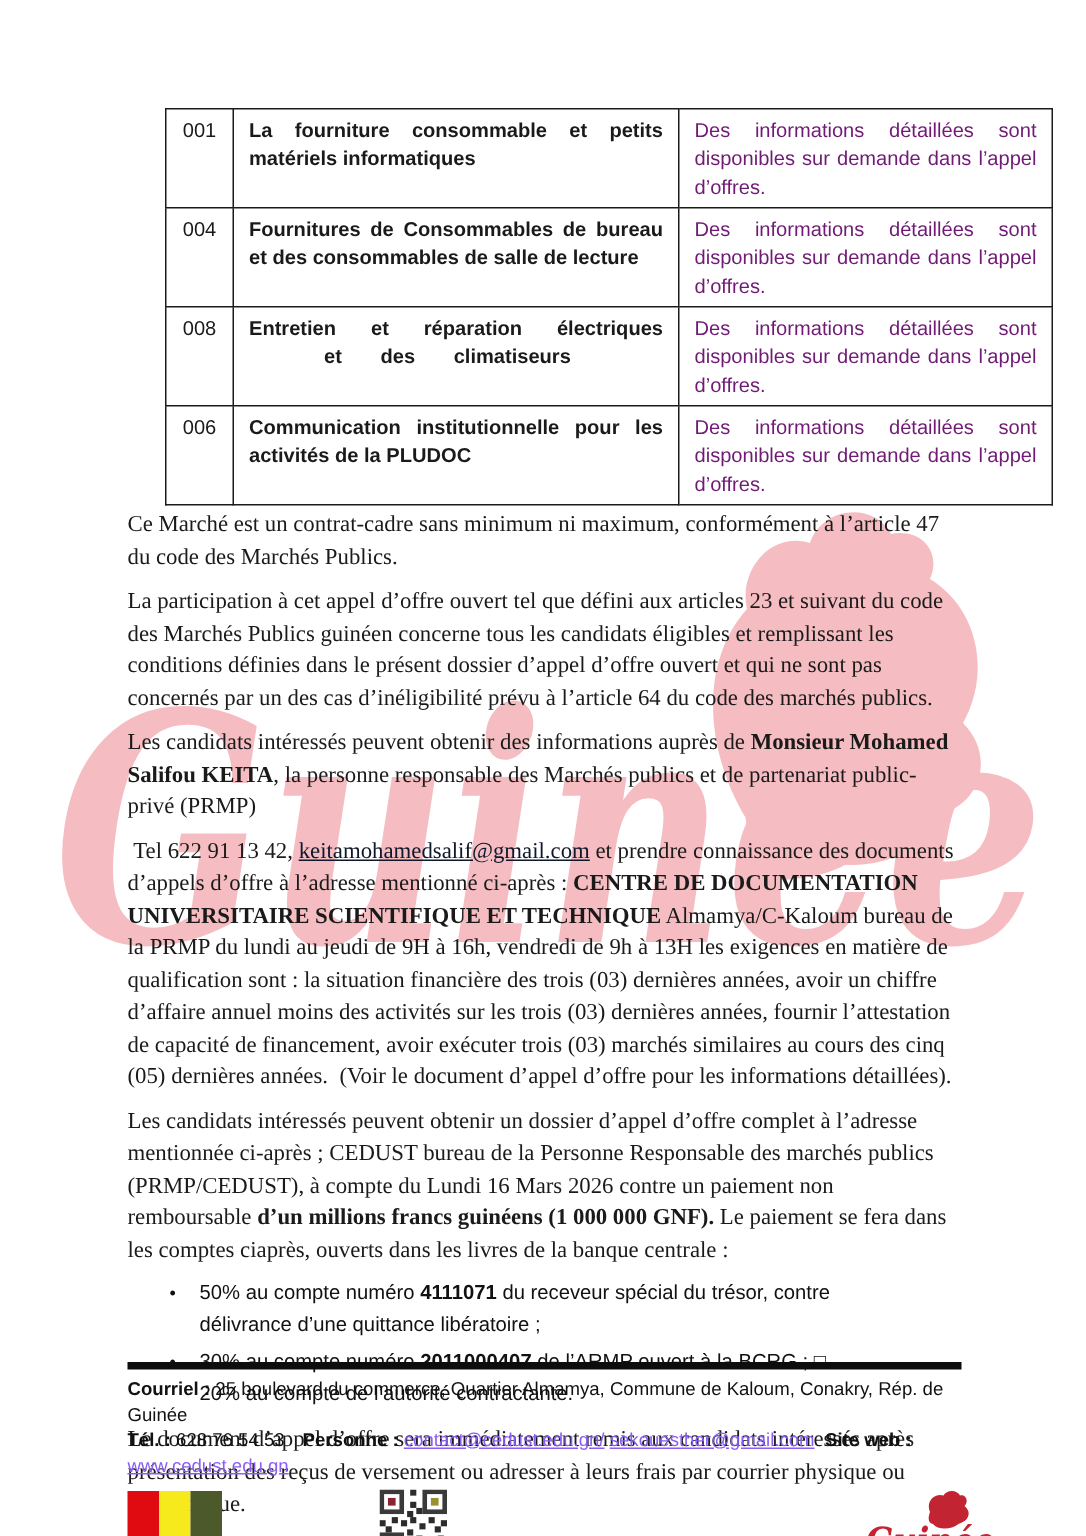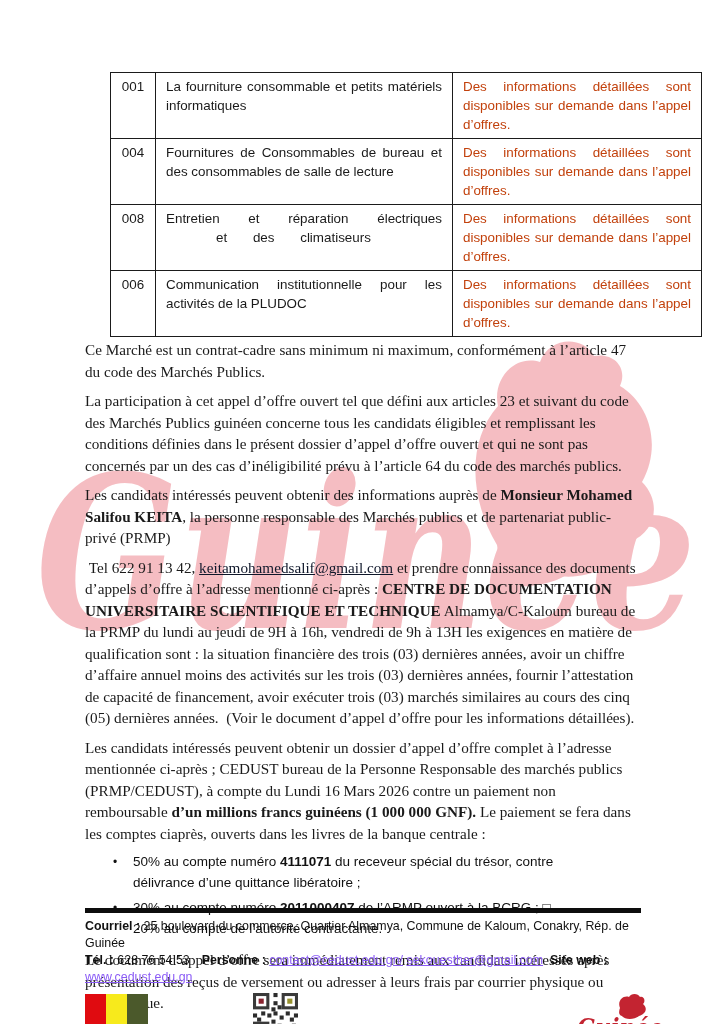--- a/index.html
+++ b/index.html
@@ -15,22 +15,22 @@
   table.lots{
     border-collapse:collapse;margin-left:25px;width:576px;
     font-family:"Liberation Sans", sans-serif;
     margin-bottom:2px;table-layout:fixed;
   }
   table.lots td{
     border:1.6px solid #1b1b1b;vertical-align:top;
     padding:4px 10px;line-height:19px;font-size:13.4px;
   }
   td.c1{width:24px;text-align:center;padding-left:4px;padding-right:4px;}
-  td.c2{width:276px;font-weight:normal;text-align:justify;margin-top:10px;}
-  td.c3{width:228px;text-align:justify;font-size:13px;color:#c2410c;}
+  td.c2{width:276px;font-weight:bold;text-align:justify;margin-top:10px;}
+  td.c3{width:228px;text-align:justify;font-size:13px;color:#701a75;}
   .jline{display:block;text-align:justify;text-align-last:justify;}
   .gapline{display:block;padding-left:50px;word-spacing:22px;}
 
   
   .para{
     font-size:15.2px;line-height:21.5px;margin:0 0 8px 0;
     white-space:pre-wrap;text-align:left;
   }
   .b{font-weight:bold;}
   a.blink{color:#0f172a;text-decoration:underline;cursor:pointer;}

